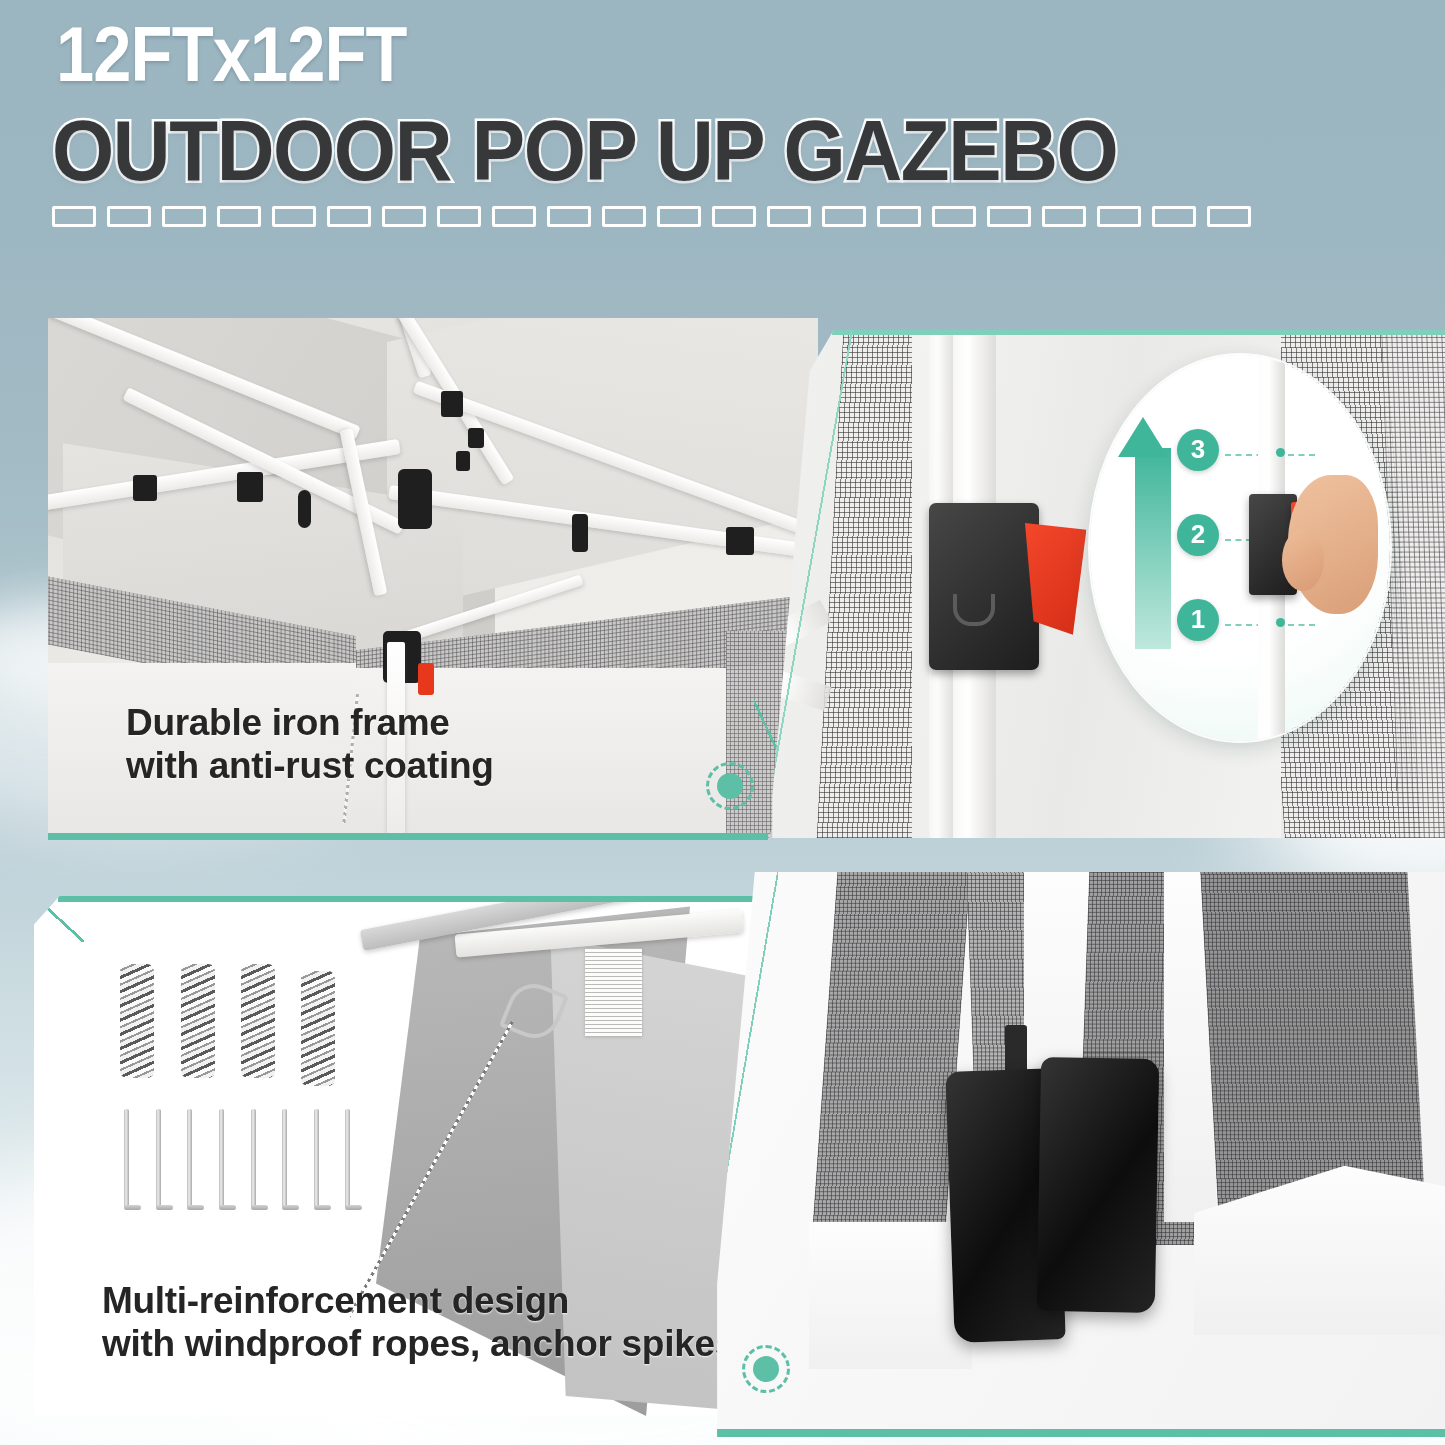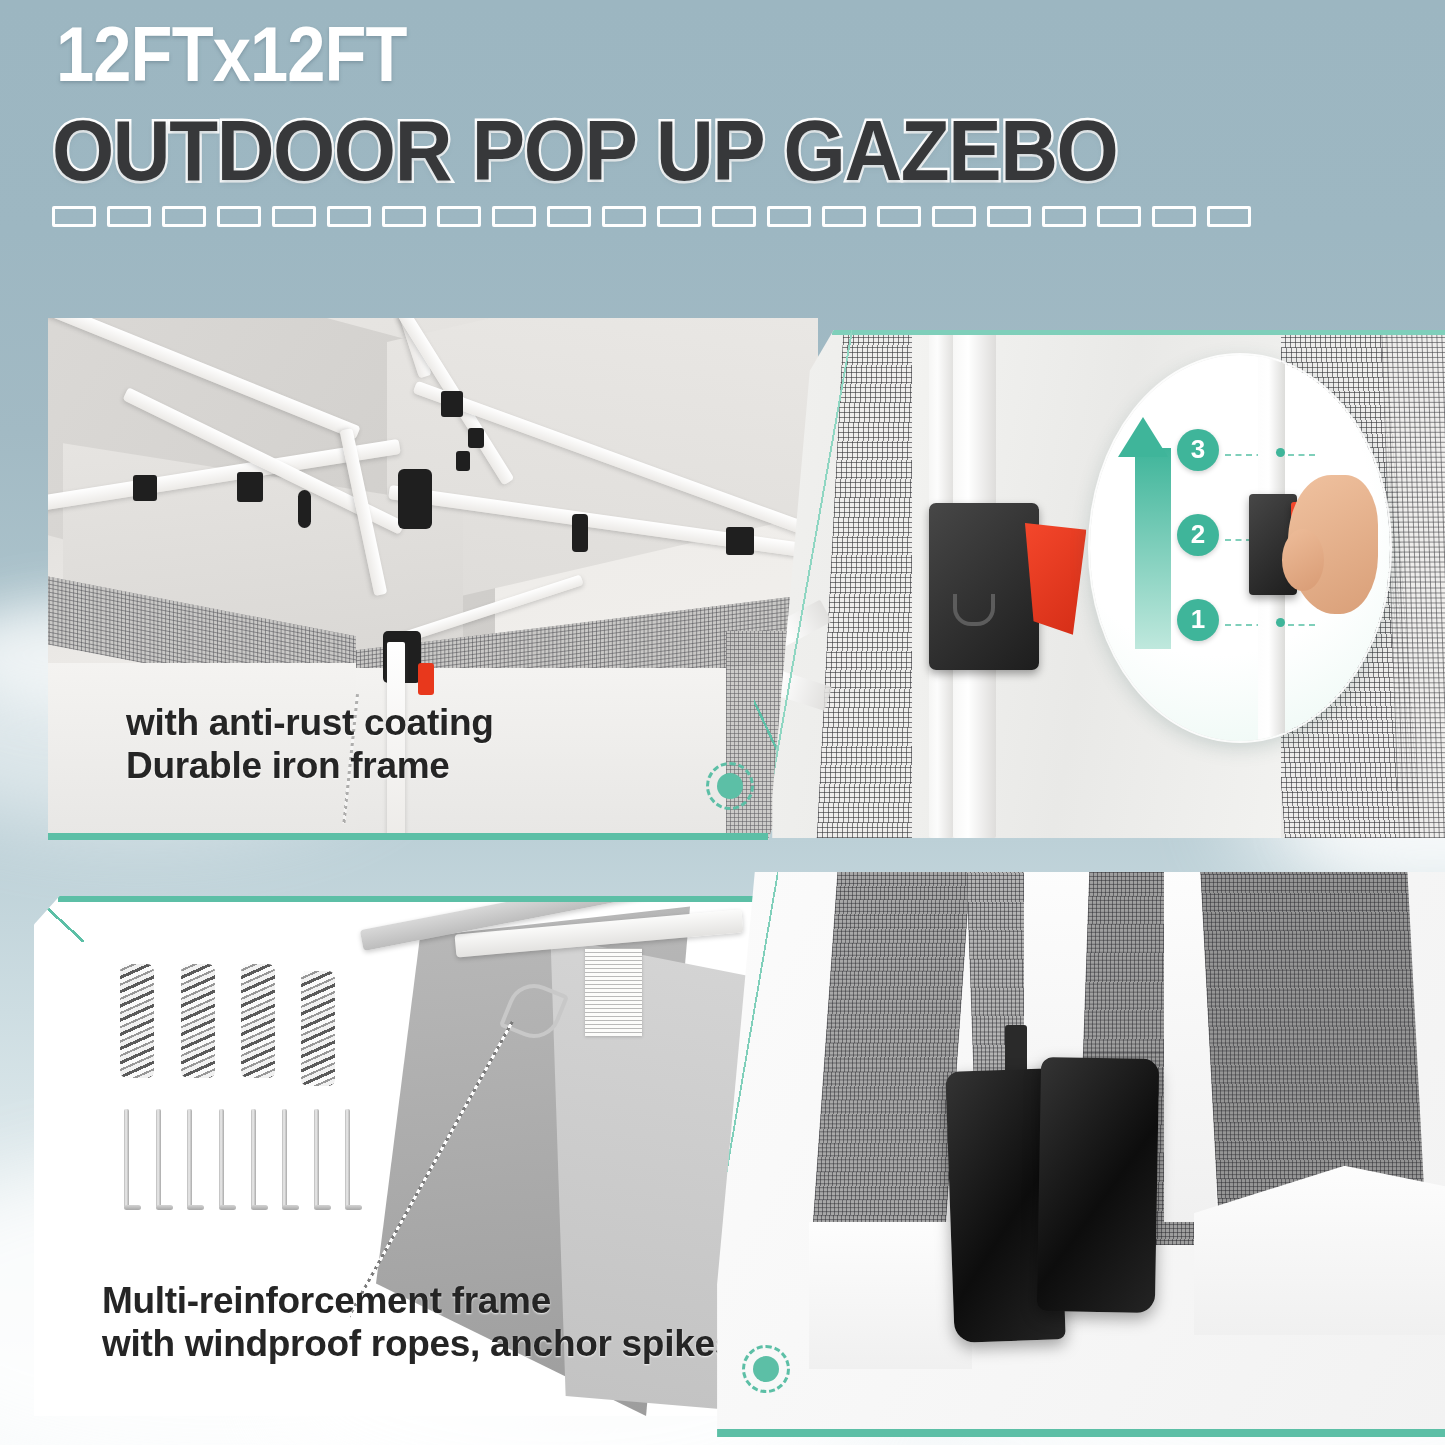--- a/index.html
+++ b/index.html
@@ -257,22 +257,22 @@
       <div class="clip" style="left:68%;top:37.5%;width:16px;height:38px;border-radius:4px;"></div>
       <div class="clip" style="left:88%;top:40%;width:28px;height:28px;"></div>
       <div class="clip" style="left:11%;top:30%;width:24px;height:26px;"></div>
       <div class="clip" style="left:43.5%;top:60%;width:38px;height:52px;border-radius:5px;"></div>
       <div style="position:absolute;left:48%;top:66%;width:16px;height:32px;background:#e8381c;border-radius:3px;"></div>
 
       <div class="bar" style="left:44%;top:62%;width:2.4%;height:40%;border-radius:2px;"></div>
       <div class="guyline" style="left:40%;top:72%;height:130px;transform:rotate(6deg);opacity:.55;"></div>
     </div>
     <div class="cap" id="cap1">
+      <div>Durable iron frame</div>
       <div>with anti-rust coating</div>
-      <div>Durable iron frame</div>
     </div>
     <div class="tealbar"></div>
     <div class="tealdiag"></div>
   </div>
   <div class="badge" id="badge1">
       <b></b>
     </div>
 
   <div class="panel" id="p2">
     <div class="photo">
@@ -360,21 +360,21 @@
         <div class="cpBar" style="left:24%;top:5%;width:66%;height:4.5%;transform:rotate(-5deg);"></div>
         <div class="cpBar" style="left:2%;top:1%;width:70%;height:4%;transform:rotate(-11deg);
                     background:linear-gradient(180deg,#d8d8d8,#bdbdbd);"></div>
         <div class="tag" style="left:54%;top:10%;width:13%;height:17%;"></div>
         <div style="position:absolute;left:36%;top:17%;width:46px;height:46px;
                     border:4px solid #c8c8c8;border-radius:50% 8% 50% 8%;transform:rotate(22deg);"></div>
         <div class="guyline" style="left:37%;top:24%;height:760px;transform:rotate(29deg);"></div>
       </div>
     </div>
     <div class="cap" id="cap3">
-      <div>Multi-reinforcement frame</div>
+      <div>Multi-reinforcement design</div>
       <div>with windproof ropes, anchor spikes</div>
     </div>
     <div class="tealtop"></div>
     <div class="tealcorner"></div>
   </div>
 
   <div class="panel" id="p4">
     <div class="photo">
       <div class="p4bg"></div>
       <div class="netCurtain" style="left:16%;top:-2%;width:18%;height:72%;transform:skewX(-4deg);background-color:#a8a8a8;"></div>

